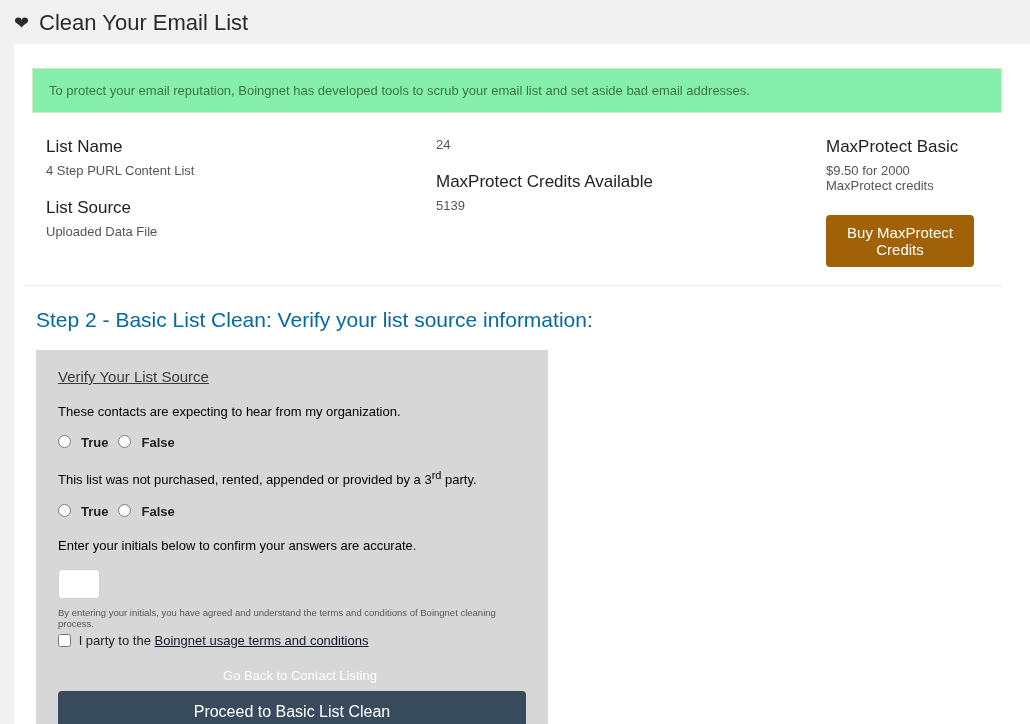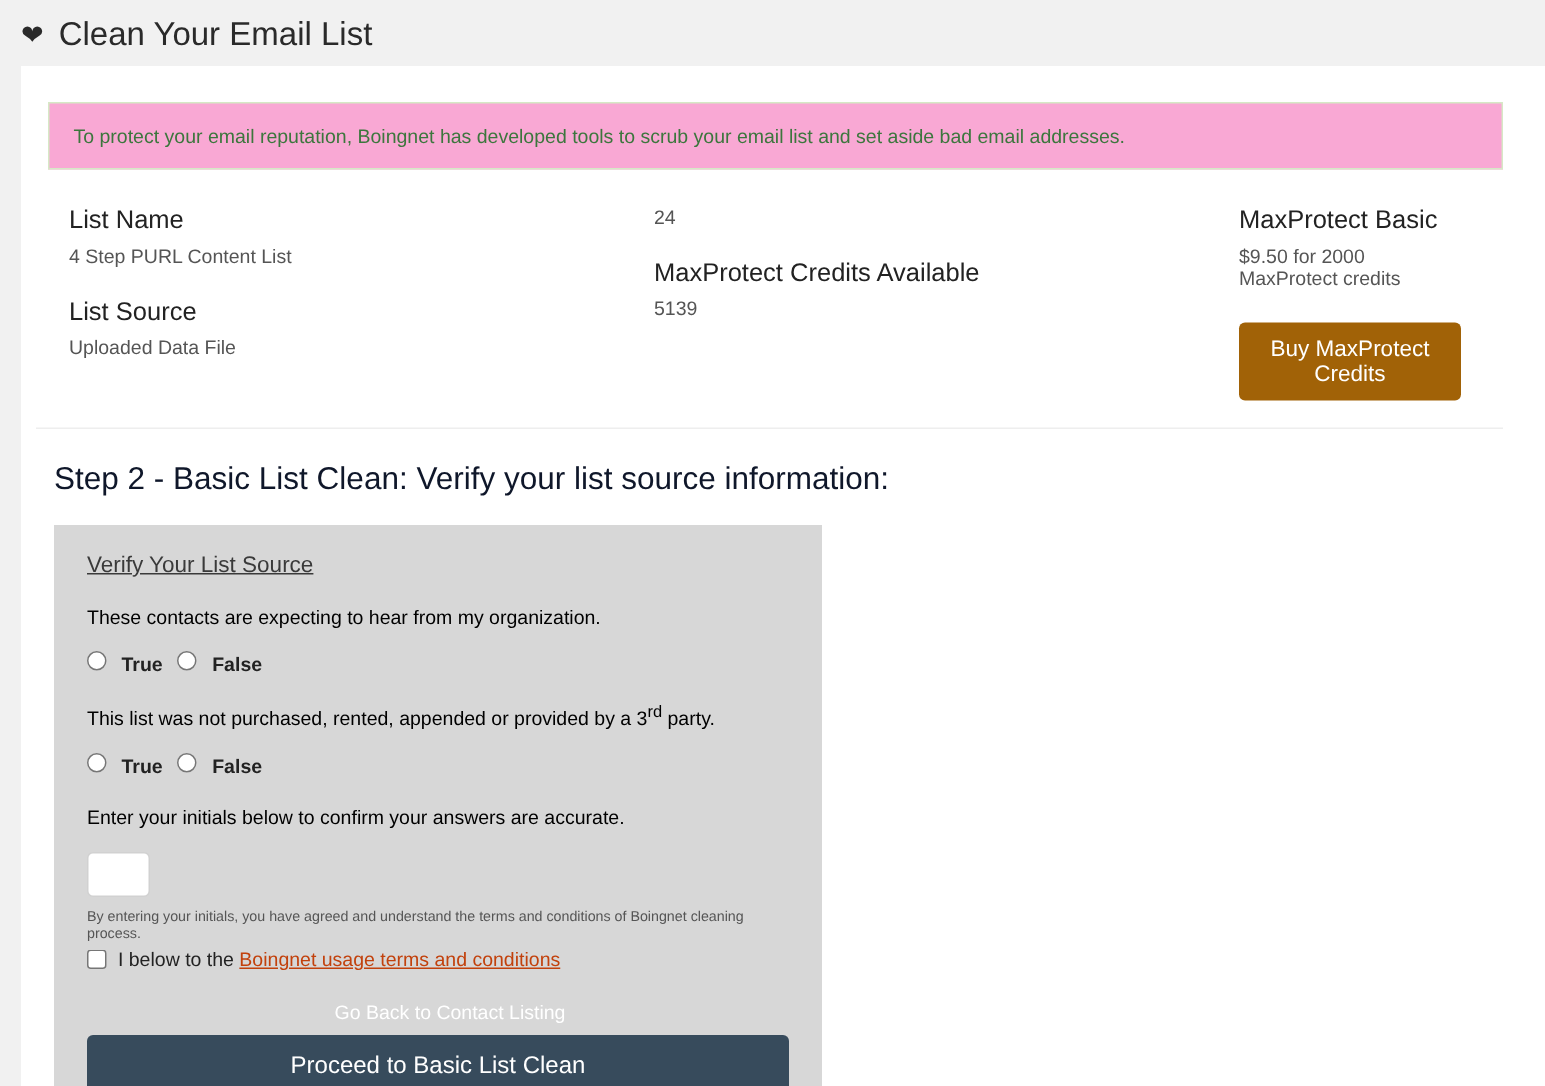--- a/index.html
+++ b/index.html
@@ -26,21 +26,21 @@
       color: #2a2a2a;
     }
     .card {
       background: #fff;
       margin: 0 0 0 14px;
       padding-top: 24px;
     }
     .alert {
       margin: 0 28px 14px 18px;
       padding: 14px 16px;
-      background: #f9a8d4;
+      background: #86efac;
       color: #3c763d;
       font-size: 13px;
       border: 1px solid #d6e9c6;
     }
     .summary-grid {
       display: flex;
       padding: 10px 28px 18px 22px;
       border-bottom: 1px solid #eee;
       margin: 0 28px 22px 10px;
       gap: 0;
@@ -66,21 +66,21 @@
       color: #fff;
       padding: 9px 14px;
       font-size: 15px;
       border: none;
       border-radius: 4px;
       cursor: pointer;
       margin-top: 2px;
     }
     .step-title {
       font-size: 21px;
-      color: #0f172a;
+      color: #0369a1;
       padding: 0 0 18px 22px;
       font-weight: 400;
     }
     .verify-panel {
       background: #d7d7d7;
       margin: 0 0 0 22px;
       padding: 18px 22px 18px 22px;
       width: 512px;
     }
     .verify-title {
@@ -90,21 +90,21 @@
       margin-bottom: 18px;
     }
     .stmt {
       font-size: 13px;
       color: #000000;
       margin-bottom: 14px;
       line-height: 1.4;
     }
     .radio-row {
       display: flex;
-      align-items: center;
+      align-items: flex-end;
       gap: 6px;
       margin-bottom: 18px;
     }
     .radio-row input[type="radio"] {
       margin: 0 4px 0 0;
       vertical-align: middle;
       position: relative;
       top: -2px;
     }
     .radio-row label {
@@ -127,21 +127,21 @@
       font-size: 9.5px;
       color: #555;
       margin-bottom: 4px;
     }
     .agree-row {
       font-size: 13px;
       color: #222;
       margin-bottom: 20px;
     }
     .agree-row a {
-      color: #c2410c;
+      color: #0f172a;
       text-decoration: underline;
     }
     .agree-row input[type="checkbox"] {
       margin-right: 4px;
       vertical-align: middle;
       position: relative;
       top: -1px;
     }
     .link-row {
       text-align: center;
@@ -227,21 +227,21 @@
       <label>False</label>
     </div>
 
     <div class="stmt">Enter your initials below to confirm your answers are accurate.</div>
     <input type="text" class="initials-input" style="">
 
     <div class="fineprint">By entering your initials, you have agreed and understand the terms and conditions of Boingnet cleaning process.</div>
 
     <div class="agree-row">
       <input type="checkbox" style="">
-      <span>I below to the </span><a href="#">Boingnet usage terms and conditions</a>
+      <span>I party to the </span><a href="#">Boingnet usage terms and conditions</a>
     </div>
 
     <div class="link-row">
       <a href="#" style="color:#fff; text-decoration:none;margin-left:16px;">Go Back to Contact Listing</a>
     </div>
     <button class="proceed-btn">Proceed to Basic List Clean</button>
   </div>
 
 </div>
 

